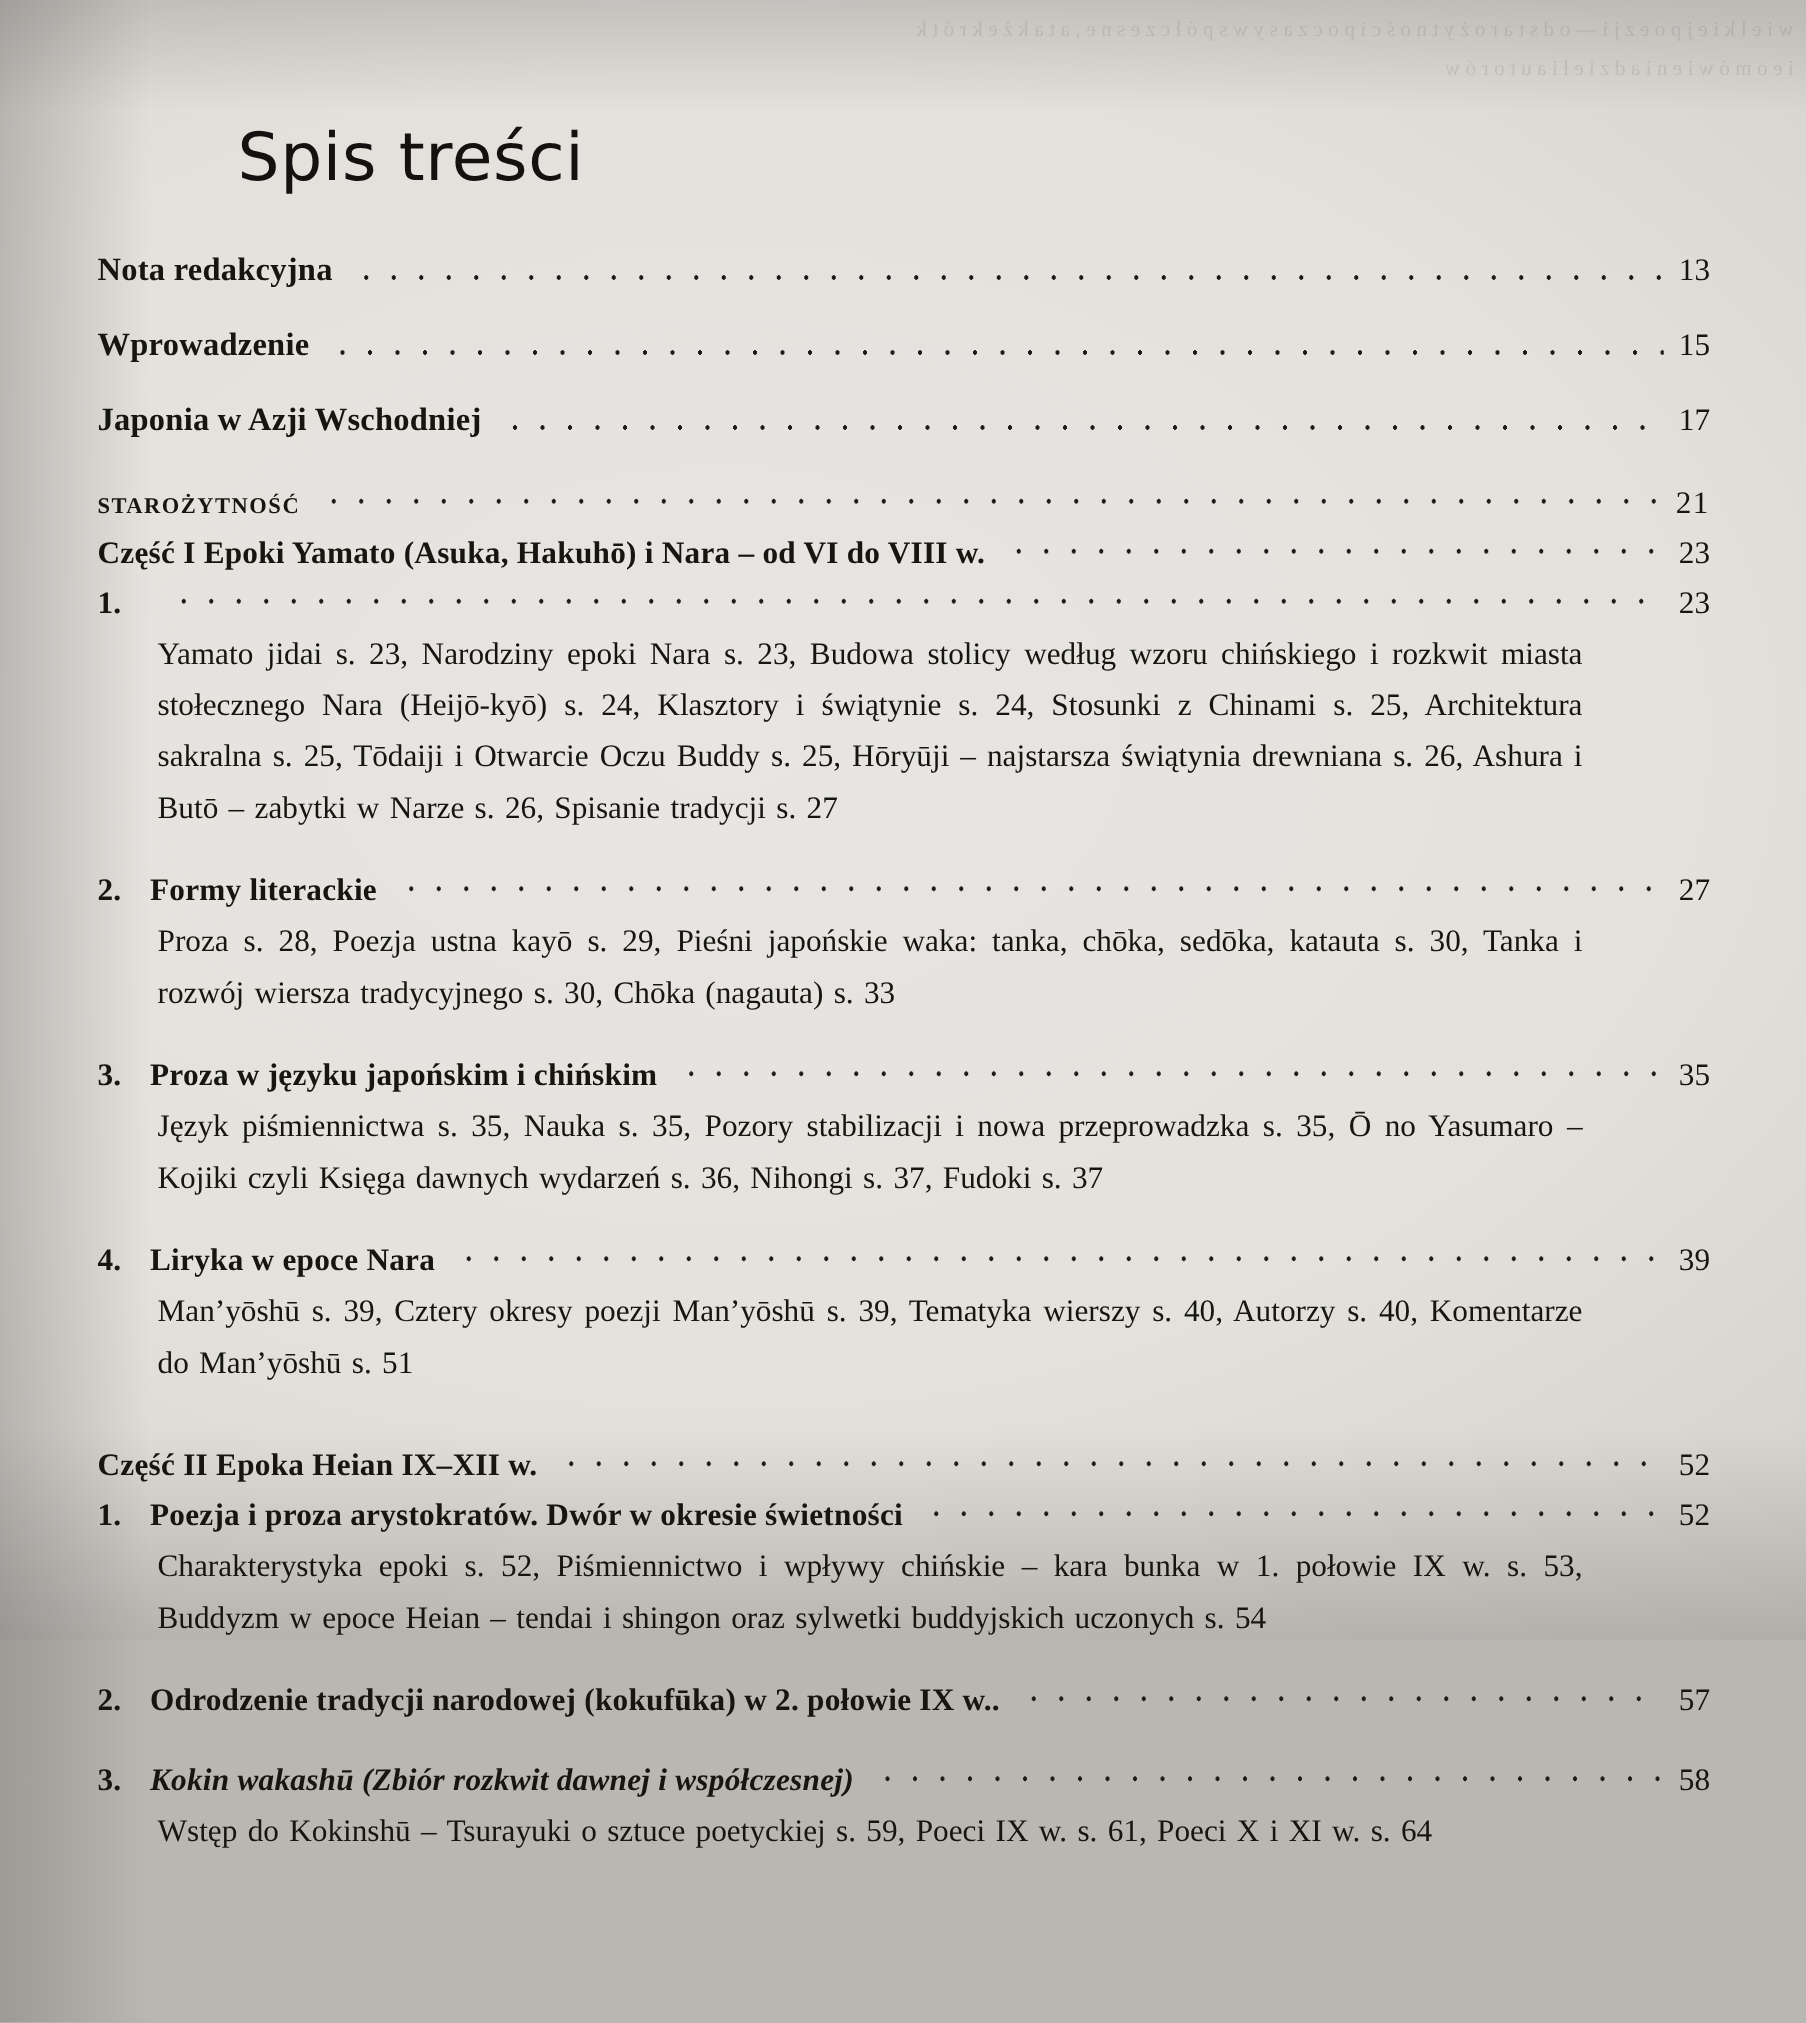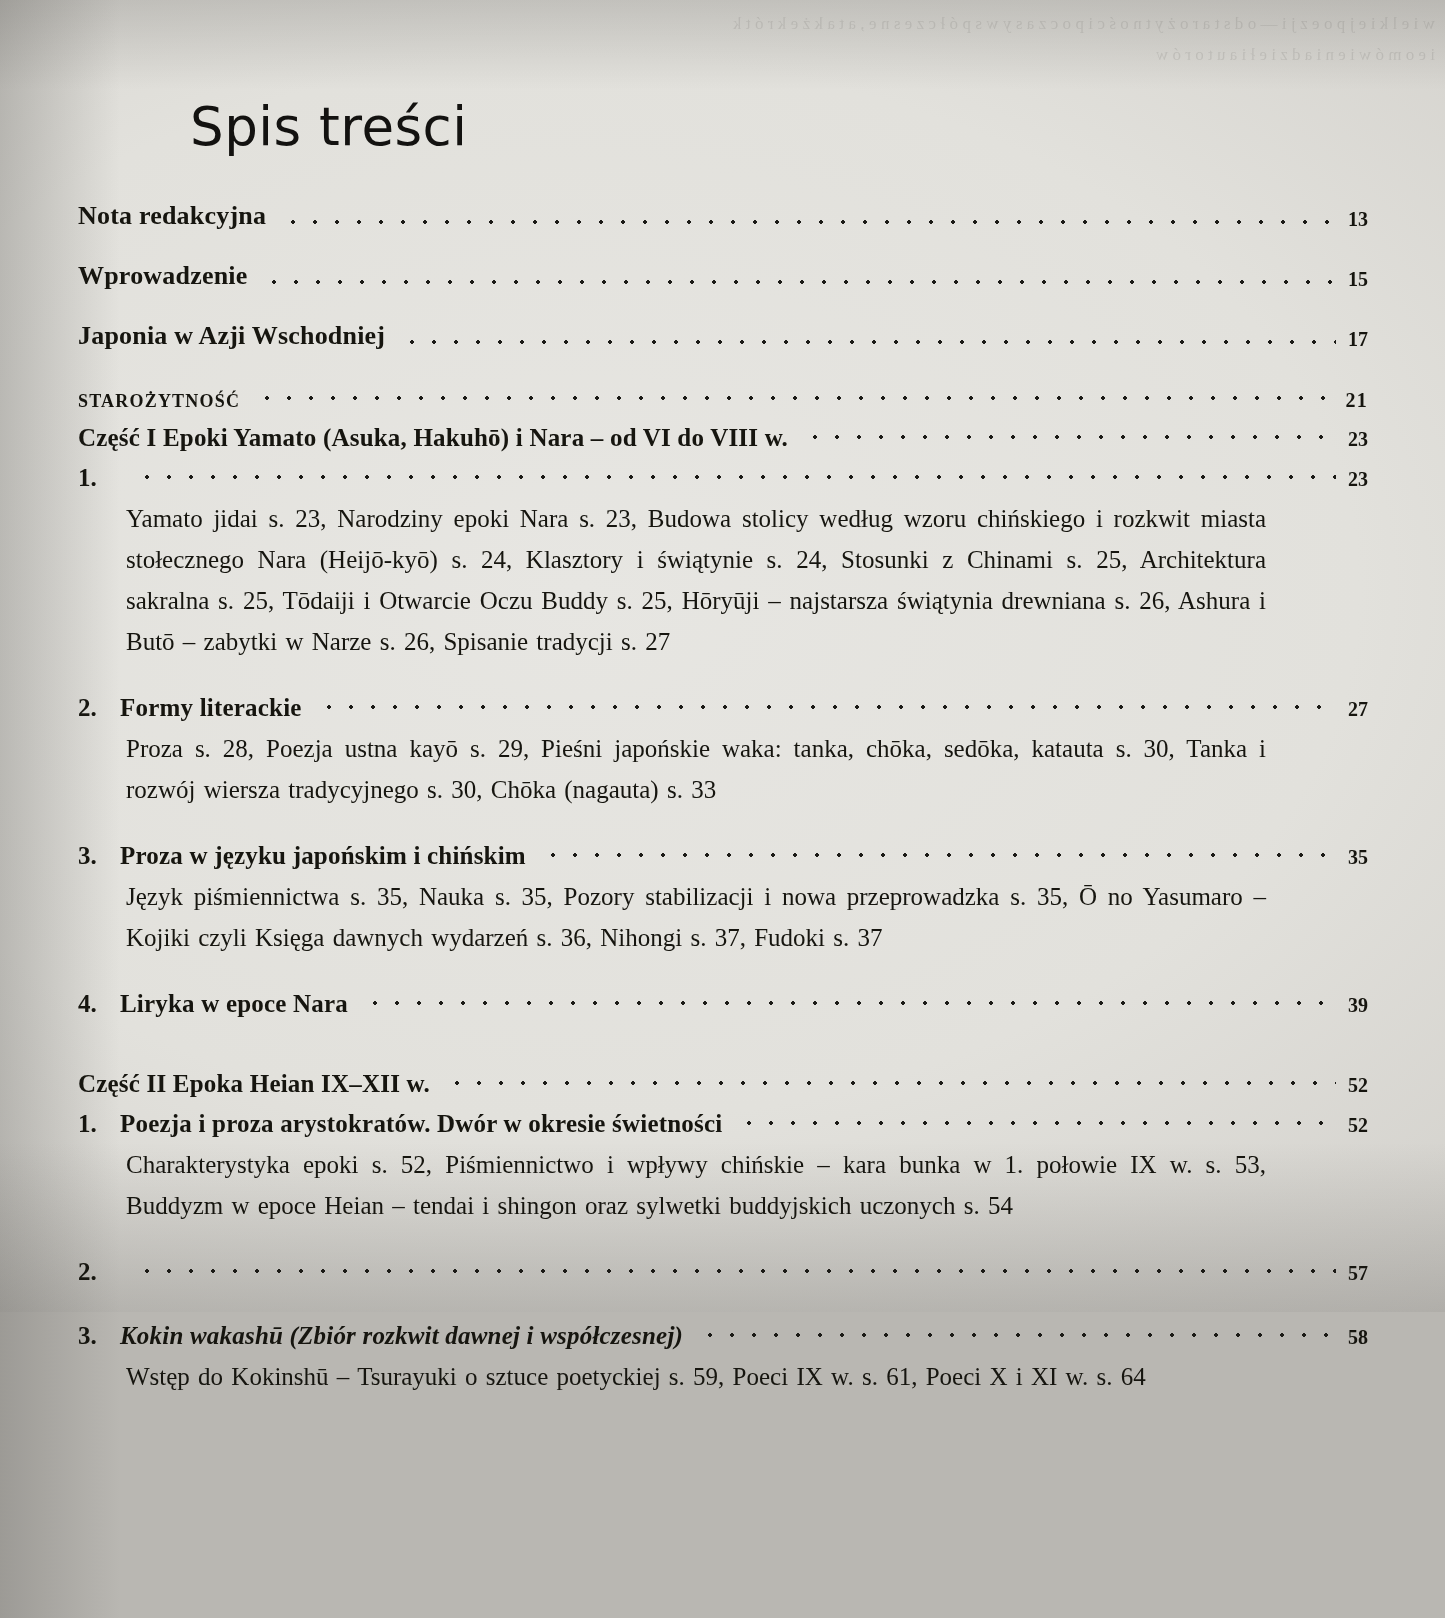--- a/index.html
+++ b/index.html
@@ -81,22 +81,22 @@
     margin-bottom: 6px;
   }
   .entry .lbl {
     white-space: nowrap;
     font-weight: bold;
     font-size: 25px;
     letter-spacing: 0.2px;
   }
   .entry .num-col {
     white-space: nowrap;
-    font-weight: bold;
-    font-size: 20px;
+    font-weight: normal;
+    font-size: 25px;
   }
   .dots {
     flex: 1 1 auto;
     margin: 0 12px 0 16px;
     position: relative;
     top: -4px;
     height: 10px;
     background-image: radial-gradient(circle, #1b1a16 1.6px, rgba(0,0,0,0) 1.9px);
     background-size: 22px 10px;
     background-position: 0 50%;
@@ -219,20 +219,21 @@
     <div class="sub">Język piśmiennictwa s. 35,  Nauka s. 35,  Pozory stabilizacji i nowa przeprowadzka s. 35,  Ō no Yasumaro – Kojiki czyli Księga dawnych wydarzeń s. 36,  Nihongi s. 37, Fudoki s. 37</div>
 
     <div class="gap-md"></div>
 
     <div class="entry chapter">
       <span class="numlbl">4.</span>
       <span class="lbl">Liryka w epoce Nara</span>
       <span class="dots"></span>
       <span class="num-col">39</span>
     </div>
+    <div class="sub">Man’yōshū s. 39,  Cztery okresy poezji Man’yōshū s. 39,  Tematyka wierszy s. 40,  Autorzy s. 40,  Komentarze do Man’yōshū s. 51</div>
 
     <div class="gap-lg"></div>
 
     <div class="entry part-head">
       <span class="lbl">Część II Epoka Heian IX–XII w.</span>
       <span class="dots"></span>
       <span class="num-col">52</span>
     </div>
 
     <div class="entry chapter">
@@ -240,20 +241,21 @@
       <span class="lbl">Poezja i proza arystokratów. Dwór w okresie świetności</span>
       <span class="dots"></span>
       <span class="num-col">52</span>
     </div>
     <div class="sub">Charakterystyka epoki s. 52, Piśmiennictwo i wpływy chińskie – kara bunka w 1. połowie IX w. s. 53,  Buddyzm w epoce Heian – tendai i shingon oraz sylwetki buddyjskich uczonych s. 54</div>
 
     <div class="gap-md"></div>
 
     <div class="entry chapter">
       <span class="numlbl">2.</span>
+      <span class="lbl">Odrodzenie tradycji narodowej (kokufūka) w 2. połowie IX w..</span>
       <span class="dots"></span>
       <span class="num-col">57</span>
     </div>
 
     <div class="gap-md"></div>
 
     <div class="entry chapter">
       <span class="numlbl">3.</span>
       <span class="lbl" style="font-style:italic">Kokin wakashū  (Zbiór rozkwit dawnej i współczesnej)</span>
       <span class="dots"></span>

